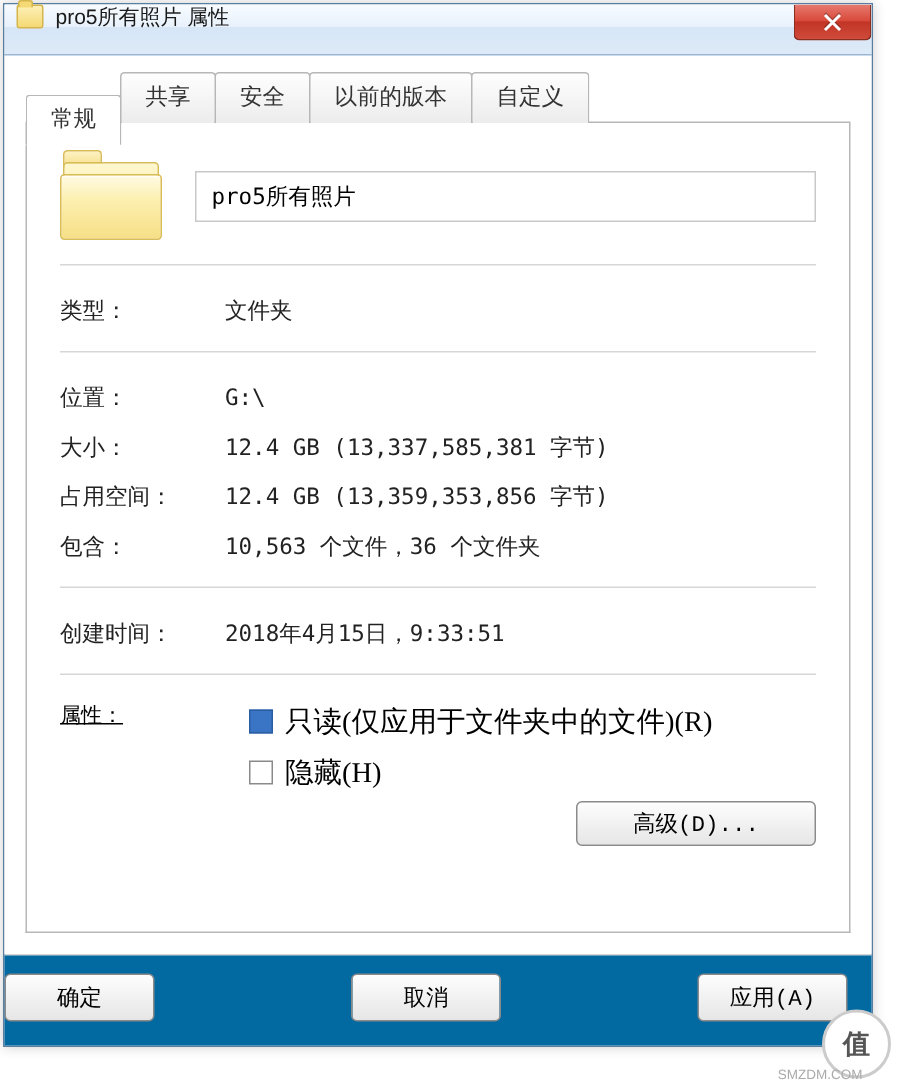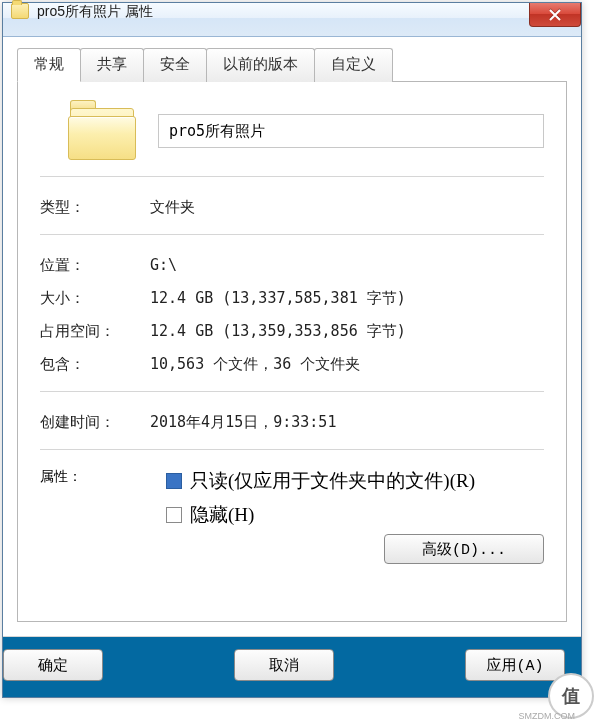--- a/index.html
+++ b/index.html
@@ -78,36 +78,35 @@
   border-radius: 3px 3px 0 0;
   color: #333;
   cursor: pointer;
   font-size: 15px;
   position: relative;
   top: 1px;
 }
 .tab.active {
   background: #fff;
   border-bottom: 1px solid #fff;
-  top: 1px;
+  top: 16px;
   padding-bottom: 7px;
   z-index: 2;
 }
 .panel {
   border: 1px solid #b7b7b7;
   border-top: none;
   padding: 20px 22px 40px 22px;
   min-height: 540px;
 }
 .header-row {
   display: flex;
   align-items: center;
   gap: 20px;
   margin-bottom: 16px;
-  margin-left: 28px;
 }
 .folder-big {
   width: 70px; height: 58px;
   position: relative;
 }
 .folder-big .back {
   position: absolute; left: 2px; top: 6px;
   width: 64px; height: 48px;
   background: linear-gradient(to bottom,#fff7cf,#f8e28d);
   border: 1px solid #d8bc58;
@@ -150,21 +149,21 @@
 }
 .row .label {
   width: 110px;
   font-family: "SimSun","宋体",serif;
 }
 .row .value {
   flex: 1;
   font-family: "SimSun","宋体",monospace;
 }
 .attr-block { display:flex; }
-.attr-left { width:110px; font-family:"SimSun","宋体",serif; padding-top:4px; }
+.attr-left { width:110px; font-family:"SimSun","宋体",serif; padding-top:4px;text-decoration:underline; }
 .attr-right { flex:1; }
 .chk-row {
   display:flex; align-items:center; gap:8px;
   padding: 4px 0;
   font-family:"SimSun","宋体",serif;
   font-size:19px;
   margin-left:16px;
 }
 .chk {
   width:16px; height:16px;

